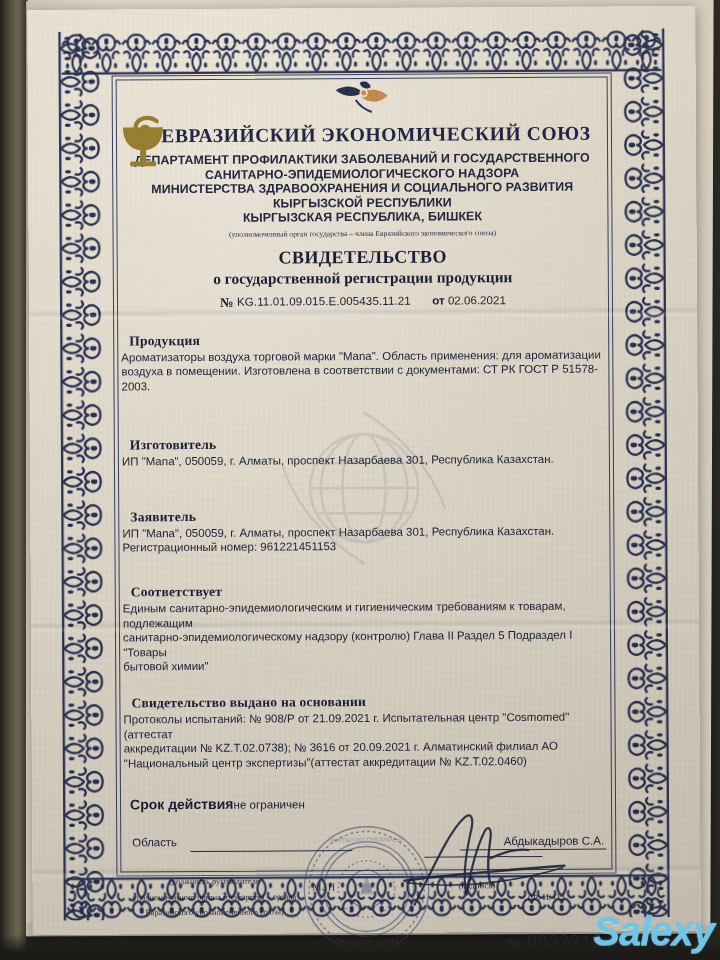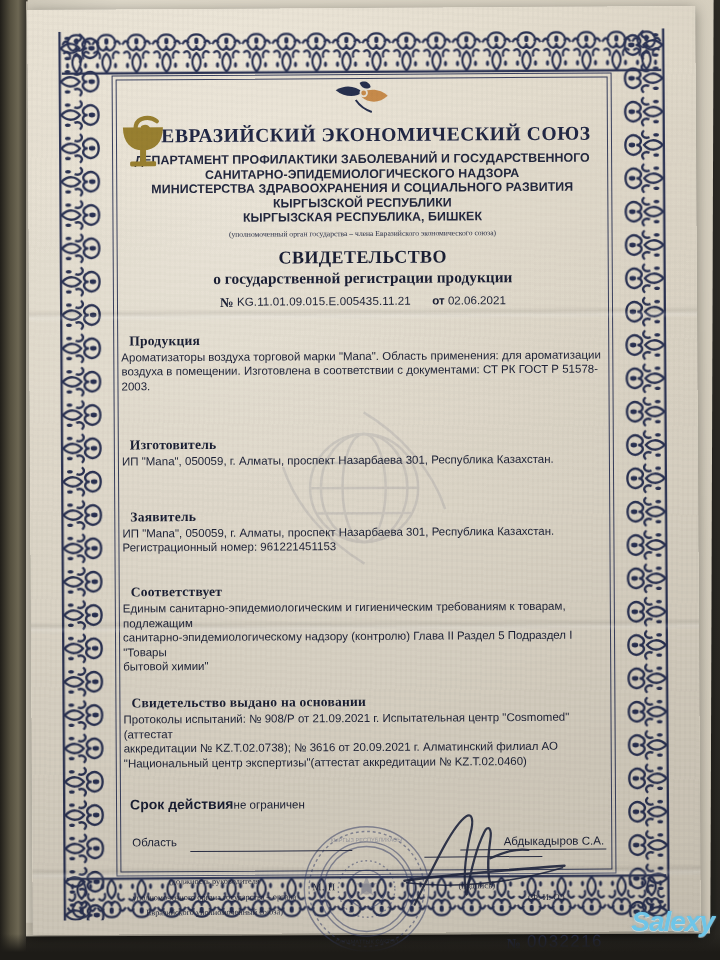--- a/index.html
+++ b/index.html
@@ -273,25 +273,25 @@
     position:absolute;
     left: 50%; top: 390px; transform: translateX(-50%);
     width: 180px; height: 180px;
     opacity: .13;
     pointer-events:none;
   }
 
   
   .salexy {
     position:absolute;
-    right: 6px; bottom: 22px;
+    right: 6px; bottom: 6px;
     font-family: "Liberation Sans", sans-serif;
     font-weight: 700;
     font-style: italic;
-    font-size: 28px;
+    font-size: 40px;
     color: #6ec5e8;
     letter-spacing: -1px;
     text-shadow: 0 1px 0 rgba(255,255,255,.45), 0 0 3px rgba(80,170,205,.5);
     z-index: 20;
   }
   
   .bottom-shadow{
     position:absolute; left:0; right:0; bottom:0; height:26px;
     background: linear-gradient(180deg, rgba(20,18,15,0) 0%, #1d1b17 70%);
   }
@@ -502,21 +502,21 @@
         <div class="sg-rule-2"></div>
         <div class="sg-rule-3"></div>
         <div class="sg-name">Абдыкадыров С.А.</div>
         <div class="sg-mp">М. П</div>
         <div class="sg-podpis">(подпись)</div>
         <div class="sg-fio">(Ф. И. О.)</div>
 
         <div class="sg-note">
           <div>(должность руководителя</div>
           <div>уполномоченного органа государства – органа</div>
-          <div>Евразийского уполномоченный союза)</div>
+          <div>Евразийского уполномоченного союза)</div>
         </div>
 
         <div class="serial">
           <span class="numglyph">№</span><span>0032216</span>
         </div>
       </div>
 
     </div>
 
     <div class="grain"></div>

